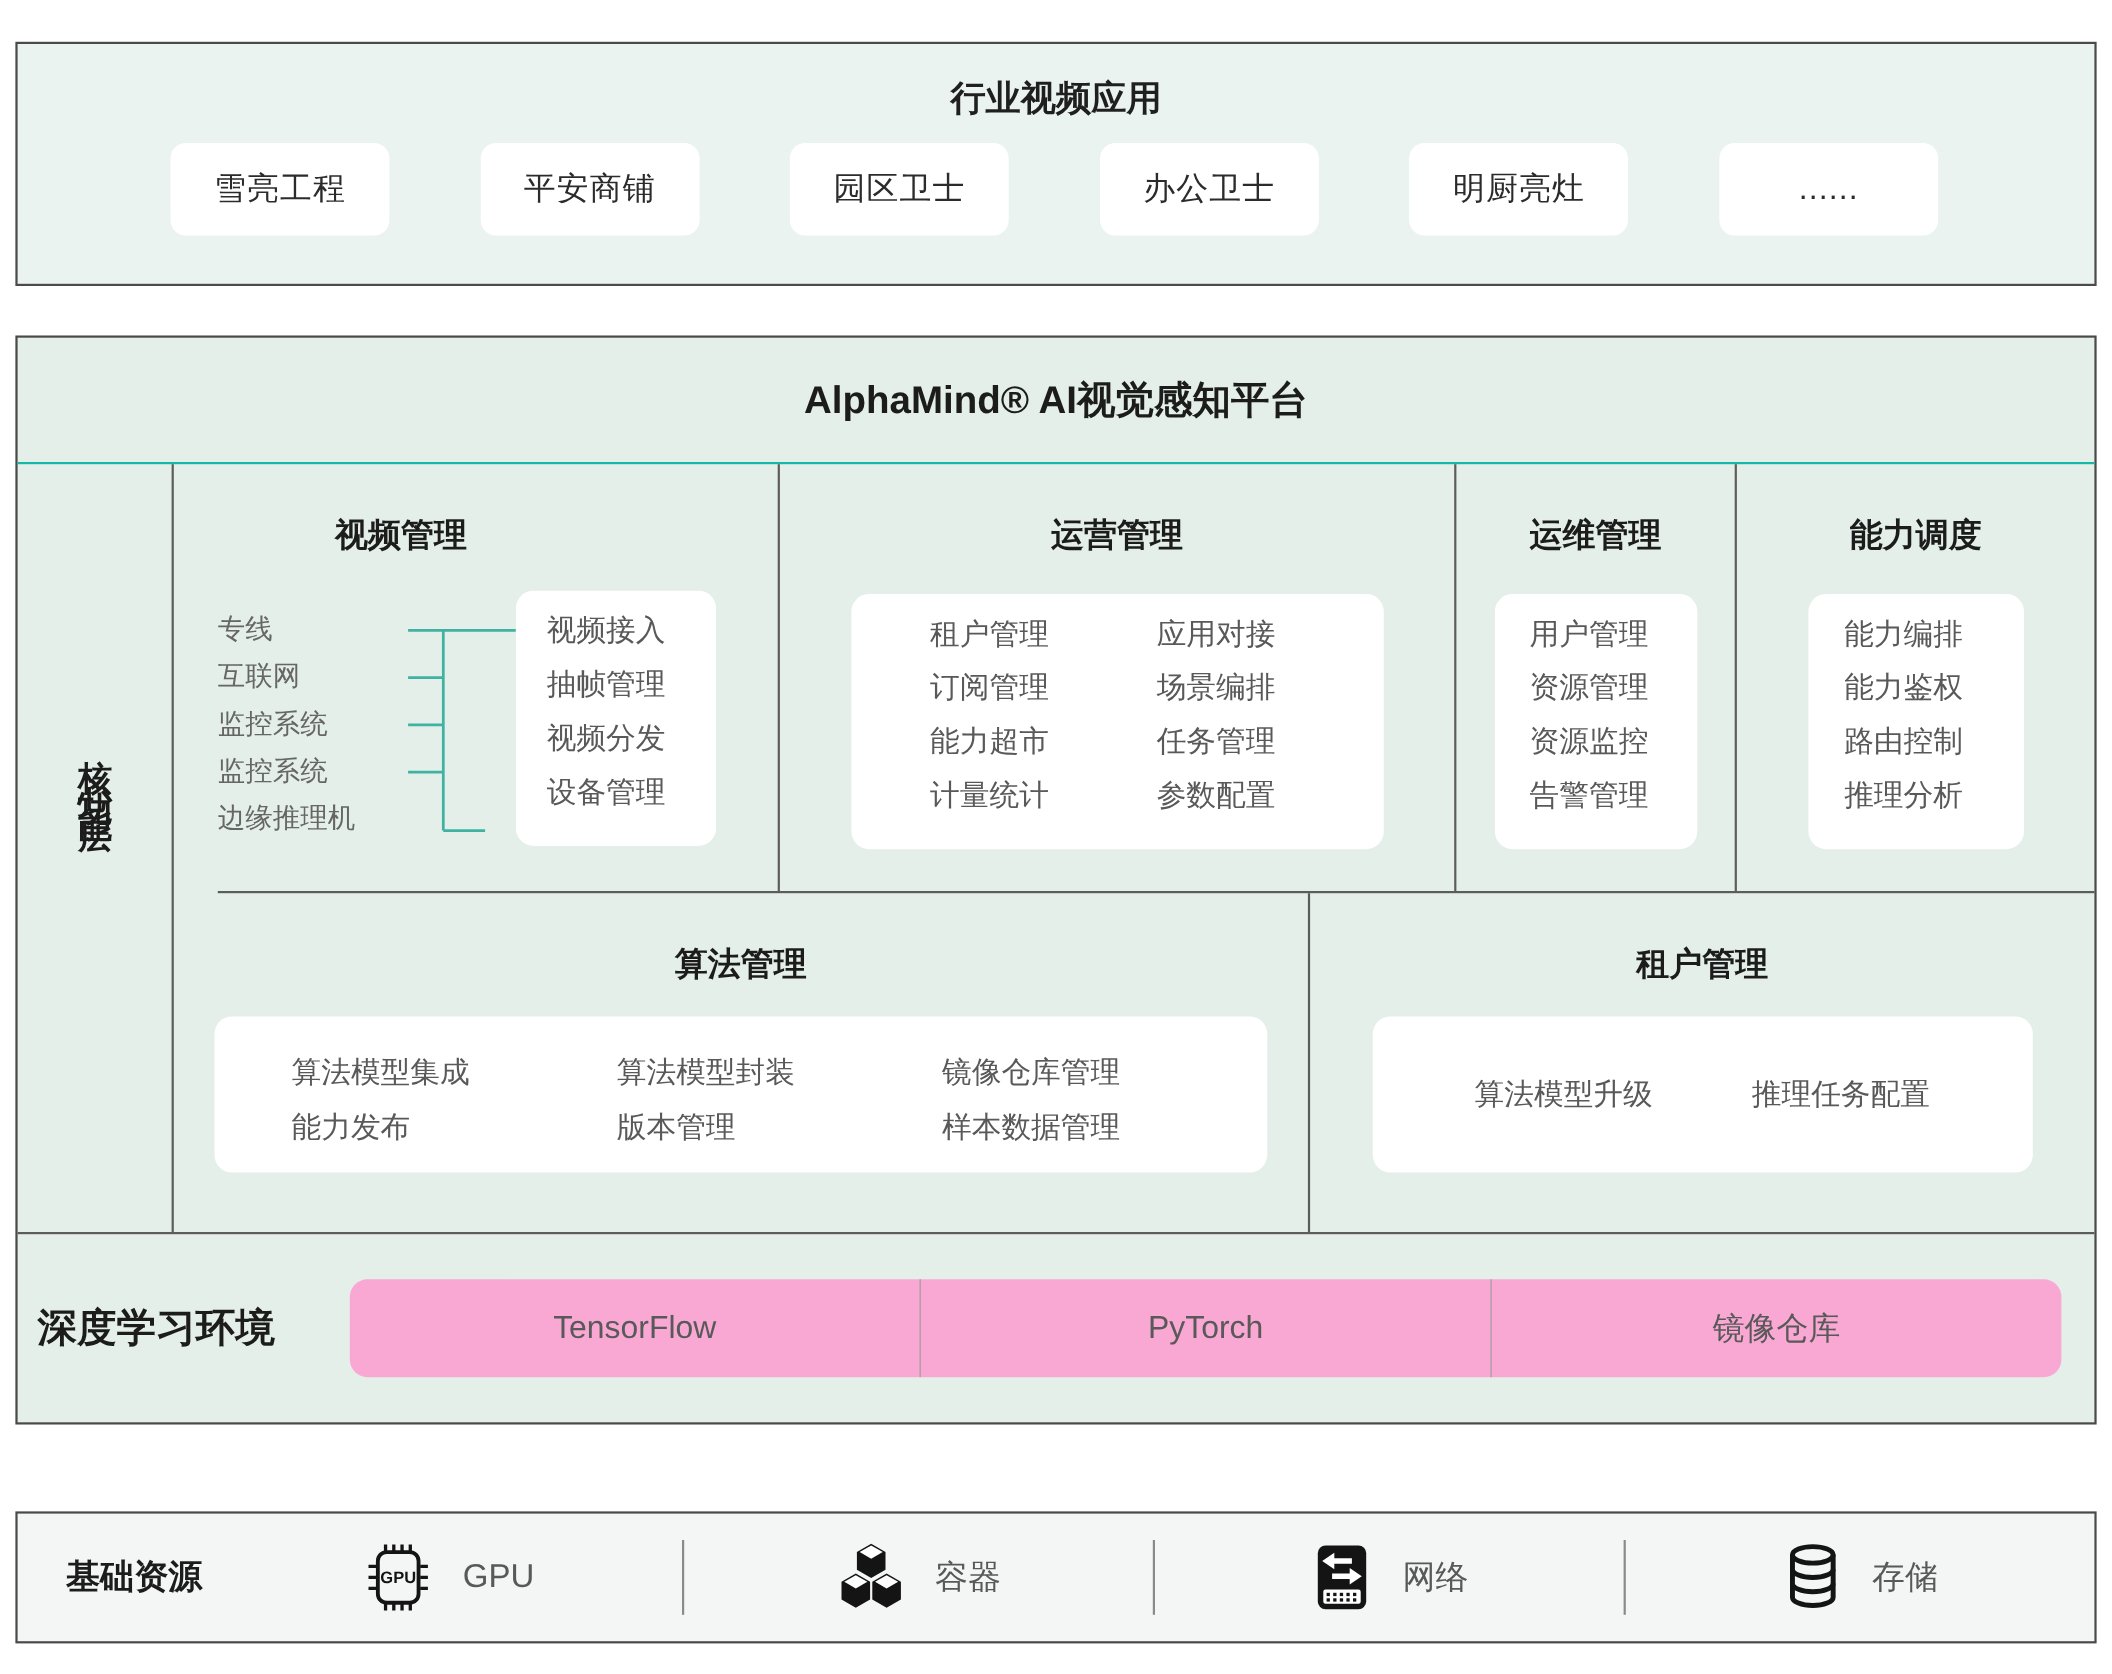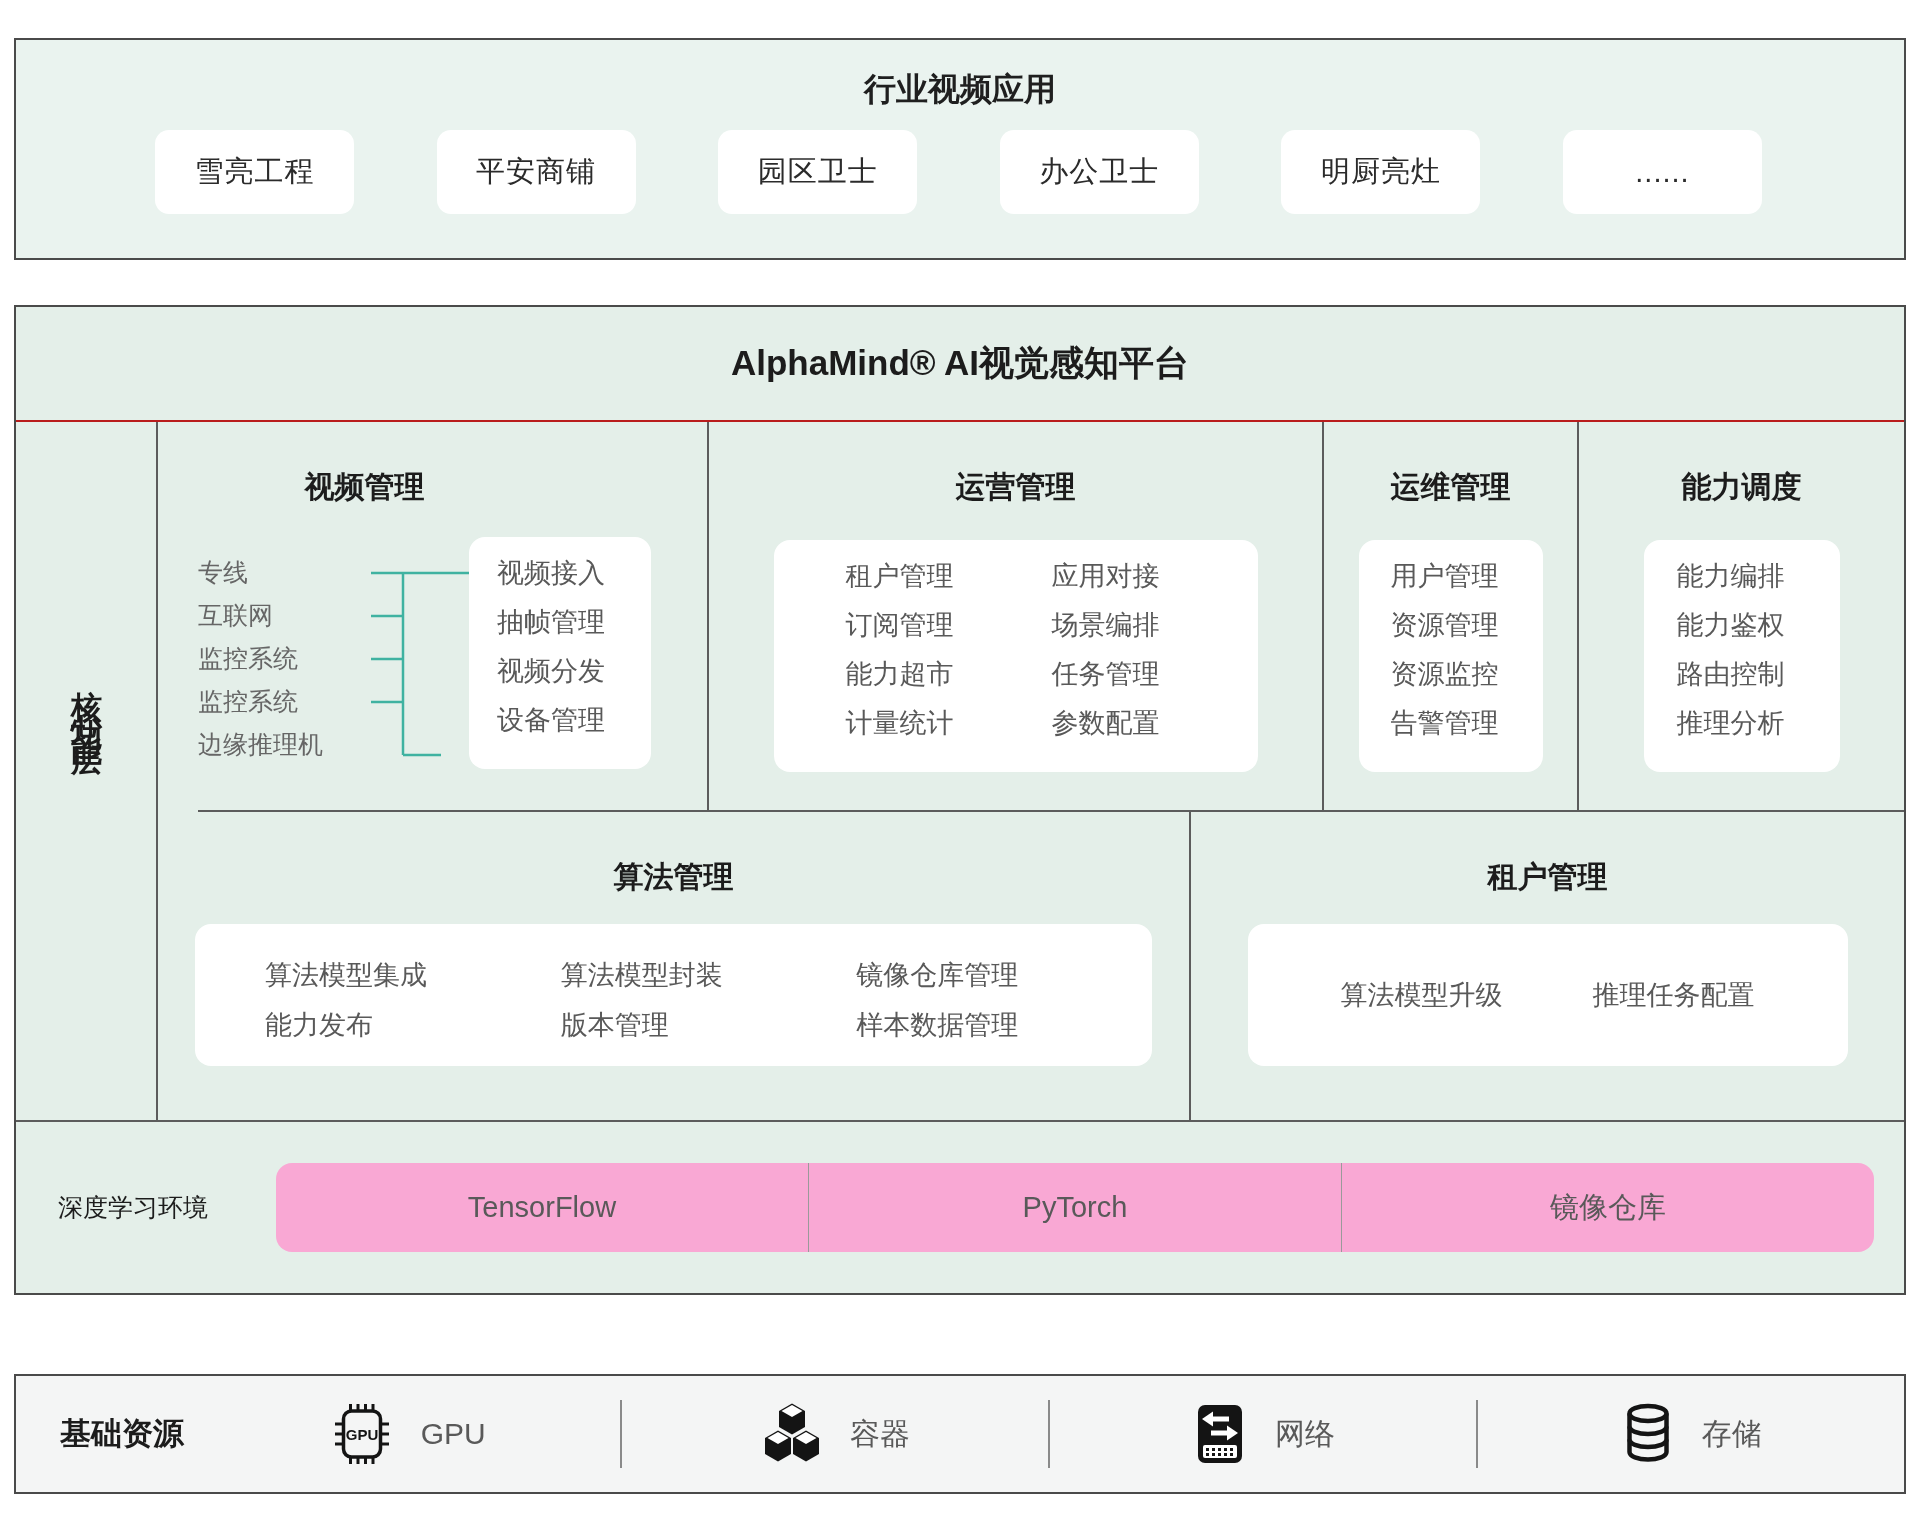--- a/index.html
+++ b/index.html
@@ -30,21 +30,21 @@
     font-size:29px; color:#2b2b2b; letter-spacing:1px;
   }
 
   
   .platform {
     margin-top:45px; height:990px;
     background:#e4efe9; border:2px solid #4a4a4a;
     display:flex; flex-direction:column;
   }
   .platform-title {
-    height:115px; border-bottom:2px solid #b91c1c;
+    height:115px; border-bottom:2px solid #14b8a6;
     display:flex; align-items:center; justify-content:center;
     font-size:35px; font-weight:700; color:#1c1c1c;
   }
   .platform-mid { display:flex; height:698px; }
   .side-label-wrap {
     width:142px; border-right:2px solid #5c5c5c;
     display:flex; align-items:center; justify-content:center;
     padding-bottom:140px;
   }
   .side-label {
@@ -107,21 +107,21 @@
   .edge-card {
     margin-top:31px; width:600px; height:142px;
     display:flex; align-items:center; justify-content:center; gap:90px;
   }
 
   
   .row-c {
     flex:1; border-top:2px solid #5c5c5c;
     display:flex; align-items:center;
   }
-  .dl-label { margin-left:42px; font-size:25px; font-weight:400; color:#1c1c1c; white-space:nowrap; }
+  .dl-label { margin-left:18px; font-size:36px; font-weight:700; color:#1c1c1c; white-space:nowrap; }
   .dl-bar {
     margin-left:68px; margin-right:30px; flex:1; height:89px;
     background:#f9a8d4; border-radius:16px; display:flex;
   }
   .dl-seg {
     flex:1; display:flex; align-items:center; justify-content:center;
     font-size:29px; color:#595959;
   }
   .dl-seg + .dl-seg { border-left:1.5px solid #9a9a9a; }
 

